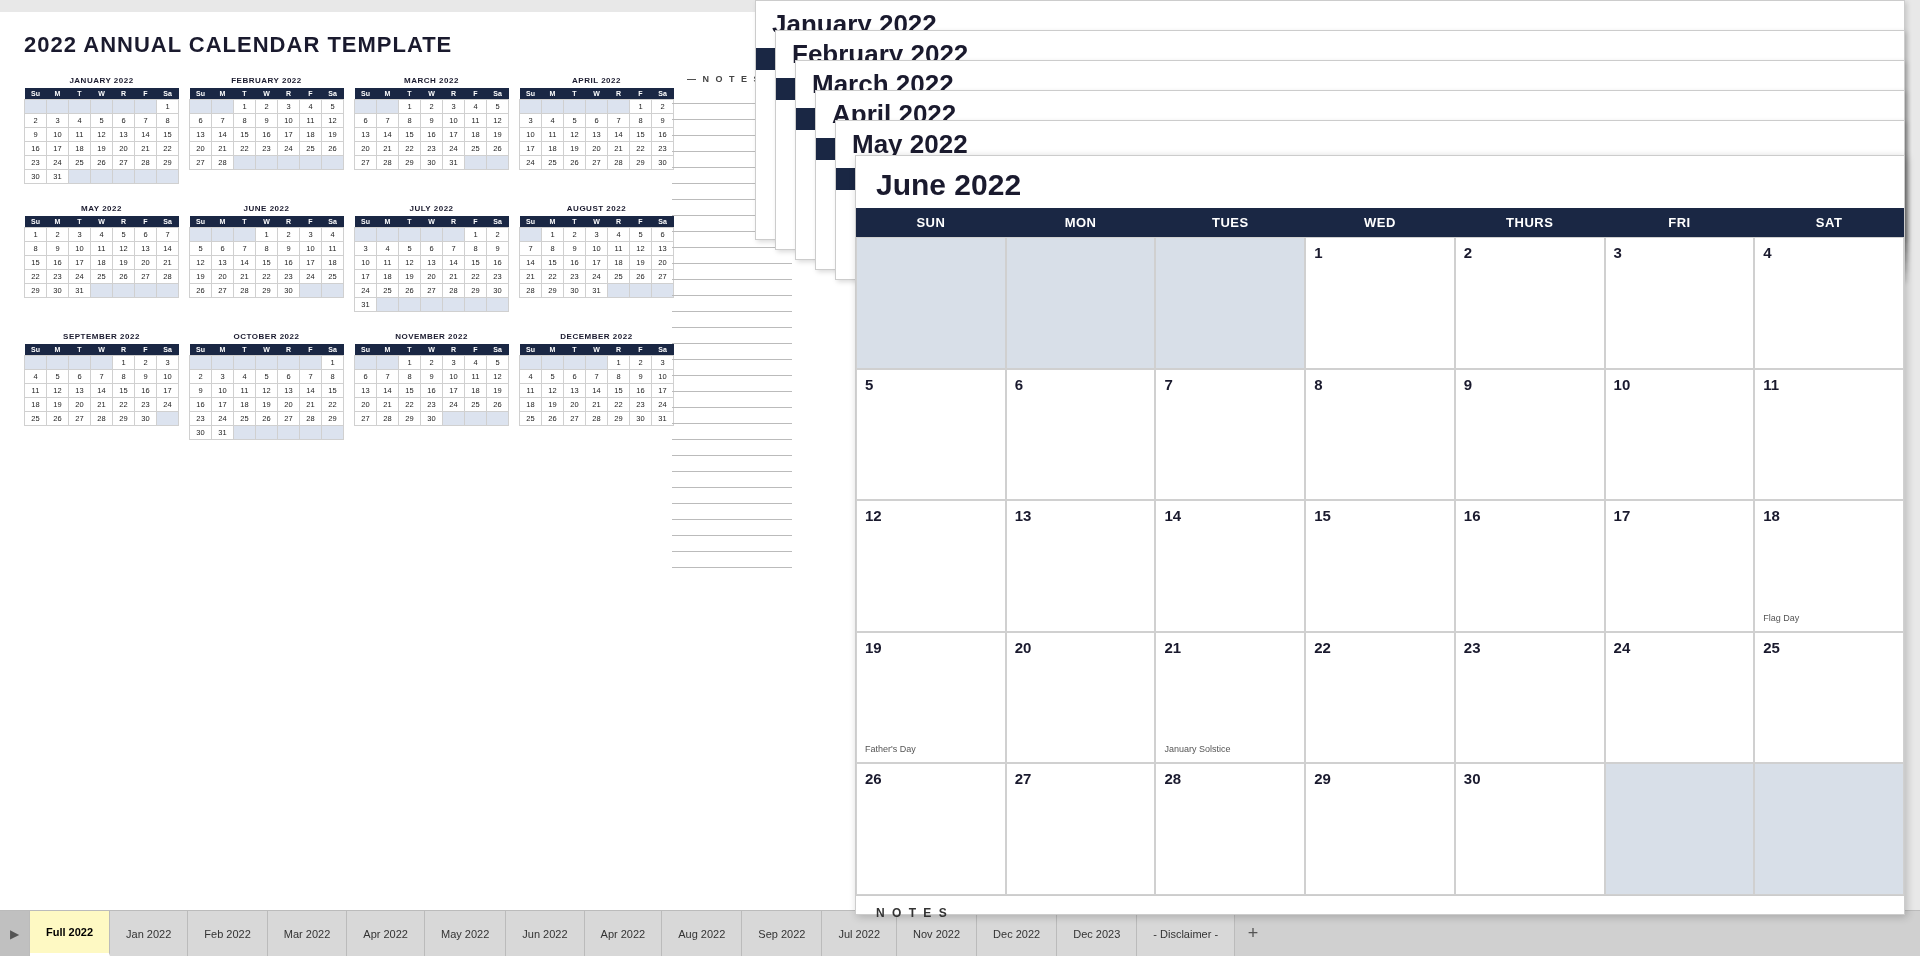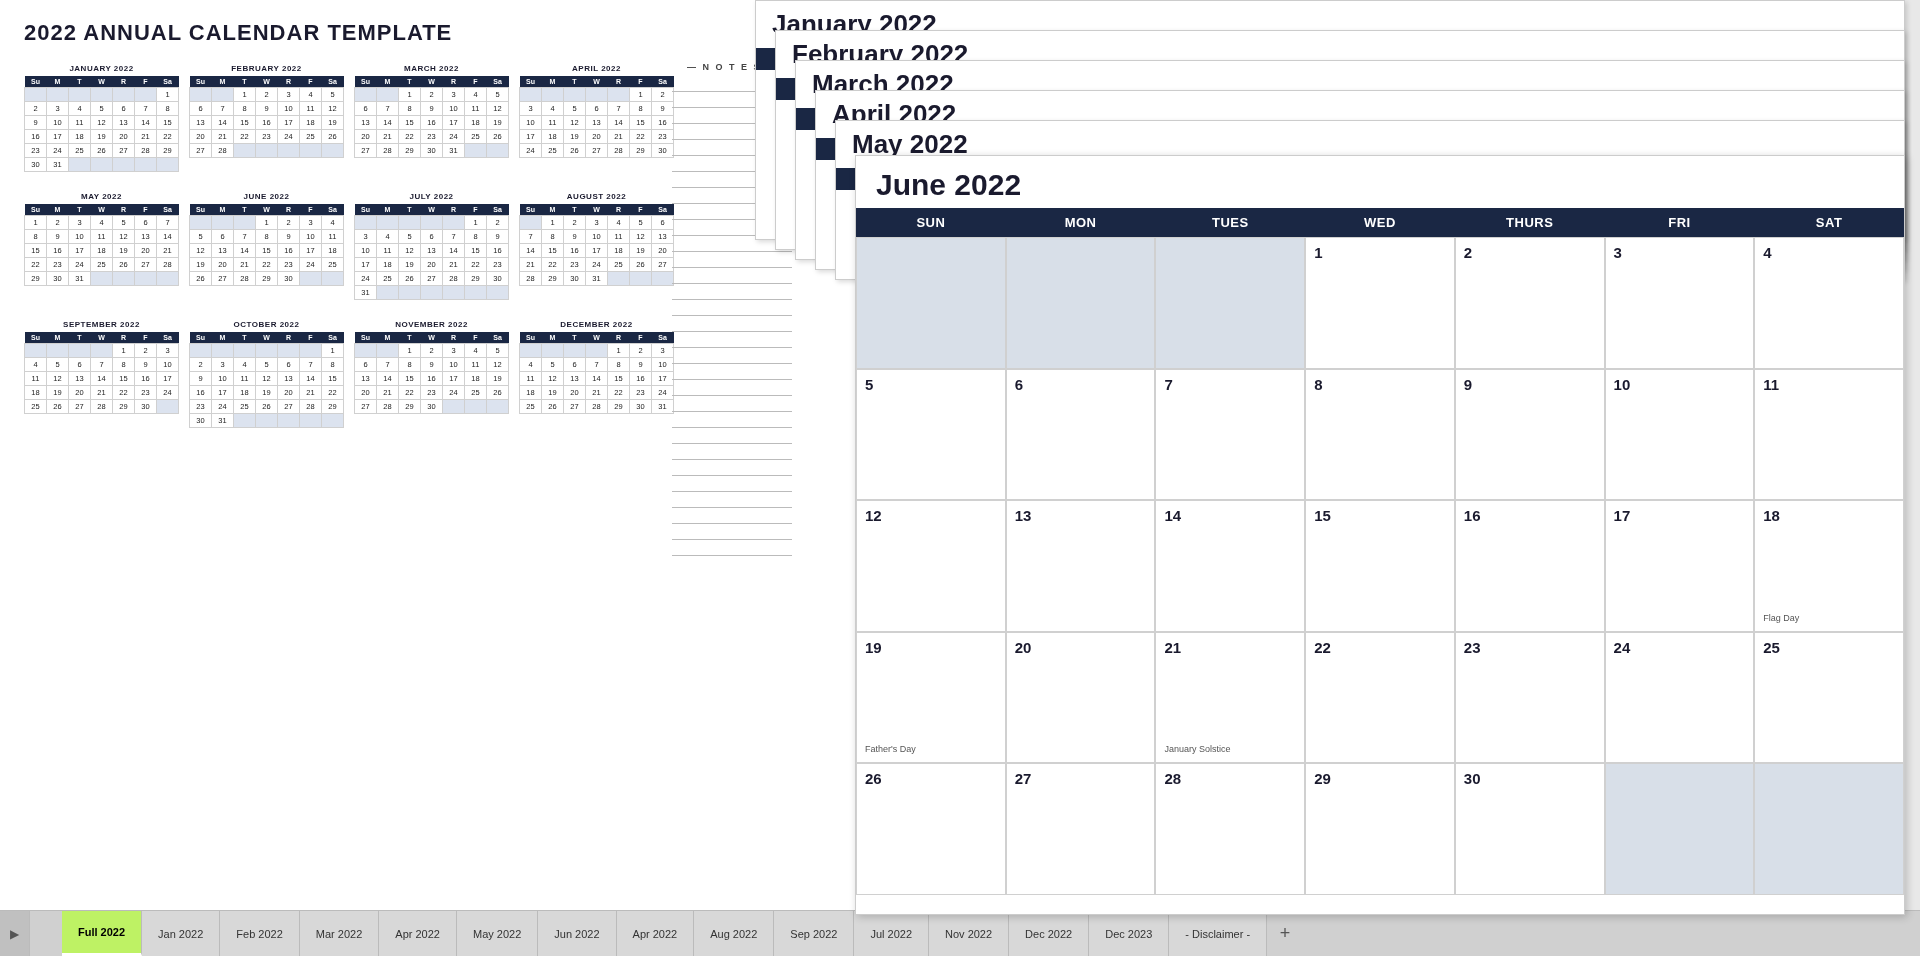--- a/index.html
+++ b/index.html
@@ -2,21 +2,21 @@
 <html><head>
   <meta charset="utf-8">
   <style>
     * { box-sizing: border-box; margin: 0; padding: 0; }
     body { font-family: Arial, sans-serif; background: #e8e8e8; width: 1920px; height: 956px; overflow: hidden; }
 
     
     .main-area {
       background: white;
       position: absolute;
-      top: 0; left: 0;
+      top: 12px; left: 0;
       width: 1330px;
       height: 910px;
       padding: 20px 24px;
     }
 
     .page-title {
       font-size: 22px;
       font-weight: bold;
       color: #1a1a2e;
       margin-bottom: 18px;
@@ -245,25 +245,24 @@
       padding: 0 16px;
       font-size: 11px;
       border-right: 1px solid #bbb;
       cursor: pointer;
       white-space: nowrap;
       background: #d8d8d8;
       color: #333;
     }
 
     .tab-item.active {
-      background: #bef264;
+      background: #fef9c3;
       font-weight: bold;
       color: #000;
       border-bottom: 3px solid white;
-      margin-left: 32px;
     }
 
     .tab-add {
       width: 36px;
       display: flex;
       align-items: center;
       justify-content: center;
       font-size: 18px;
       cursor: pointer;
       color: #555;
@@ -1272,20 +1271,21 @@
         </div>
         <div class="june-day-cell">
           <div class="june-day-num">29</div>
         </div>
         <div class="june-day-cell">
           <div class="june-day-num">30</div>
         </div>
         <div class="june-day-cell empty-day"></div>
         <div class="june-day-cell empty-day"></div>
       </div>
+    <div style="padding: 10px 20px; font-size: 12px; font-weight: bold; letter-spacing: 2px; color: #333; border-top: 1px solid #ccc;">N O T E S</div>
   </div>
 
 </div>
 
 <div class="tab-bar">
   <div class="tab-arrow">▶</div>
   <div id="tab-container" style="display:flex;align-items:stretch;">
 
   <div class="tab-item active">Full 2022</div>
       <div class="tab-item">Jan 2022</div>

